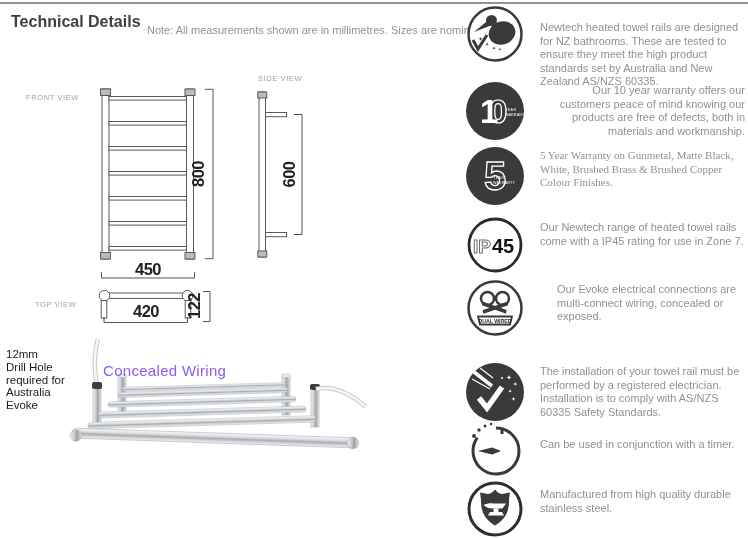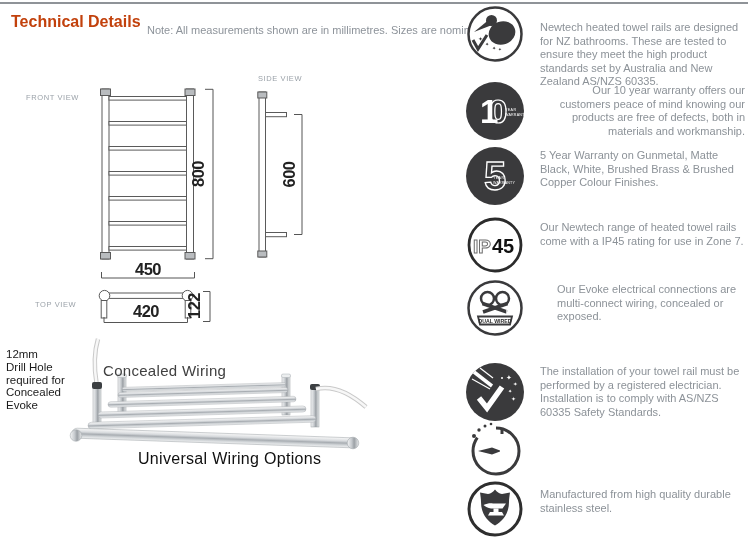--- a/index.html
+++ b/index.html
@@ -1,40 +1,40 @@
 <!DOCTYPE html>
 <html><head>
 <meta charset="utf-8">
 <style>
   html,body{margin:0;padding:0;background:#fff;}
   #stage{
     position:relative;width:748px;height:538px;background:#fff;overflow:hidden;
     font-family:"Liberation Sans",sans-serif;
   }
   .top-rule{position:absolute;left:0;top:2px;width:748px;height:2px;background:#8f9398;}
-  .page-title{position:absolute;left:11px;top:13px;font-size:16px;font-weight:bold;color:#c2410c;margin:0;}
+  .page-title{position:absolute;left:11px;top:13px;font-size:16px;font-weight:bold;color:#404040;margin:0;}
   .note{position:absolute;left:147px;top:24px;font-size:11px;color:#8d939a;}
   svg text{font-family:"Liberation Sans",sans-serif;}
   .viewlabel{font-size:7.5px;fill:#9ba2a9;letter-spacing:.6px;}
   .dim{font-size:16.5px;font-weight:600;fill:#222;letter-spacing:-.5px;}
   .drawline{stroke:#5a5a5a;stroke-width:1;fill:#fff;}
   .capfill{fill:#b9bcbf;stroke:#5a5a5a;stroke-width:1;}
   .dimline{stroke:#555;stroke-width:1;fill:none;}
   .drill-note{position:absolute;left:6px;top:348px;width:82px;text-align:left;font-size:11.5px;line-height:12.8px;color:#1b1b1b;}
-  .wire-label{position:absolute;font-size:15px;color:#404040;letter-spacing:.3px;z-index:3;}
+  .wire-label{position:absolute;font-size:15px;color:#8b5cf6;letter-spacing:.3px;z-index:3;}
   .concealed-label{left:103px;top:362px;}
   .exposed-label{left:256px;top:362px;}
   .universal-label{position:absolute;left:138px;top:450px;font-size:16px;color:#101010;letter-spacing:.3px;z-index:3;}
   .photo-svg{position:absolute;left:60px;top:335px;z-index:1;}
   .feature-row{position:absolute;left:466px;display:flex;align-items:flex-start;}
   .feature-icon{width:58px;height:58px;flex:0 0 58px;}
   .feature-text{width:205px;margin-left:16px;font-size:11px;line-height:13.6px;color:#8c9298;}
   .row-1{top:5px;}   .row-1 .feature-text{padding-top:16px;}
   .row-2{top:82px;}  .row-2 .feature-text{padding-top:2px;text-align:right;}
-  .row-3{top:147px;} .row-3 .feature-text{padding-top:2px;}
+  .row-3{top:147px;} .row-3 .feature-text{padding-top:2px;font-family:Liberation Serif, serif;}
   .row-4{top:216px;} .row-4 .feature-text{padding-top:5px;}
   .row-5{top:279px;} .row-5 .feature-text{padding-top:4px;margin-left:33px;}
   .row-6{top:363px;} .row-6 .feature-text{padding-top:2px;}
   .row-7{top:420px;} .row-7 .feature-text{padding-top:18px;}
   .row-8{top:480px;} .row-8 .feature-text{padding-top:8px;}
 </style>
 </head>
 <body>
 
 <div id="stage">
@@ -134,25 +134,24 @@
       <rect x="12" y="98" width="284" height="10" rx="5" transform="rotate(2 154 103)" fill="url(#chromeV)" stroke="#9aa0a5" stroke-width=".5"></rect>
       <circle cx="16" cy="100.5" r="5.8" fill="url(#chromeH)" stroke="#9aa0a5" stroke-width=".5"></circle>
       <circle cx="293" cy="108" r="5.8" fill="url(#chromeH)" stroke="#9aa0a5" stroke-width=".5"></circle>
     </g>
   </svg>
 
   <div class="drill-note">
     <div>12mm</div>
     <div>Drill Hole</div>
     <div>required for</div>
-    <div>Concealed</div>
+    <div>Australia</div>
     <div>Evoke</div>
   </div>
   <div class="wire-label concealed-label">Concealed Wiring</div>
-  <div class="universal-label">Universal Wiring Options</div>
 
   <div class="feature-row row-1">
     <svg class="feature-icon" viewBox="0 0 58 58">
       <circle cx="29" cy="29" r="26.5" fill="#fff" stroke="#3a3a3c" stroke-width="2.5"></circle>
       <ellipse cx="36" cy="28" rx="13.5" ry="11.5" fill="#3a3a3c" transform="rotate(-18 36 28)"></ellipse>
       <circle cx="25.5" cy="15.5" r="5.5" fill="#3a3a3c"></circle>
       <path d="M25,13 L8,27 L26,20 Z" fill="#3a3a3c"></path>
       <text x="12" y="36" font-size="6" fill="#3a3a3c">✦</text>
       <text x="19" y="41" font-size="5" fill="#3a3a3c">✦</text>
       <text x="26" y="45" font-size="5" fill="#3a3a3c">✦</text>
@@ -226,20 +225,21 @@
   <div class="feature-row row-7">
     <svg class="feature-icon" viewBox="0 0 58 58">
       <circle cx="30" cy="31" r="23" fill="none" stroke="#3a3a3c" stroke-width="3" stroke-dasharray="122 23" transform="rotate(-90 30 31)"></circle>
       <line x1="36" y1="8.5" x2="36" y2="14" stroke="#3a3a3c" stroke-width="3"></line>
       <circle cx="8" cy="16" r="2" fill="#3a3a3c"></circle>
       <circle cx="13" cy="10" r="1.7" fill="#3a3a3c"></circle>
       <circle cx="19" cy="6" r="1.5" fill="#3a3a3c"></circle>
       <circle cx="25" cy="4" r="1.3" fill="#3a3a3c"></circle>
       <polygon points="12,31 26,27.5 34,30.5 34,31.5 26,34.5" fill="#3a3a3c"></polygon>
     </svg>
+    <div class="feature-text">Can be used in conjunction with a timer.</div>
   </div>
 
   <div class="feature-row row-8">
     <svg class="feature-icon" viewBox="0 0 58 58">
       <circle cx="29" cy="29" r="26" fill="#fff" stroke="#2e2e2e" stroke-width="3"></circle>
       <path d="M29,9.5 C31,12 33,13.5 36,14 L44,12.5 C43.5,16 43,19 43,22 C43,33 37.5,40.5 29,45.5 C20.5,40.5 15,33 15,22 C15,19 14.5,16 14,12.5 L22,14 C25,13.5 27,12 29,9.5 Z" fill="#3a3a3c"></path>
       <path d="M17.5,25 C21,23.5 24,23 27,23.5 L40,23.5 L36.5,28.5 L25,28.5 C22,28 19.5,27 17.5,25 Z" fill="#fff"></path>
       <rect x="27.5" y="28.5" width="5" height="3.5" fill="#fff"></rect>
       <path d="M24,32 L36,32 L38,35.5 L22,35.5 Z" fill="#fff"></path>
     </svg>

